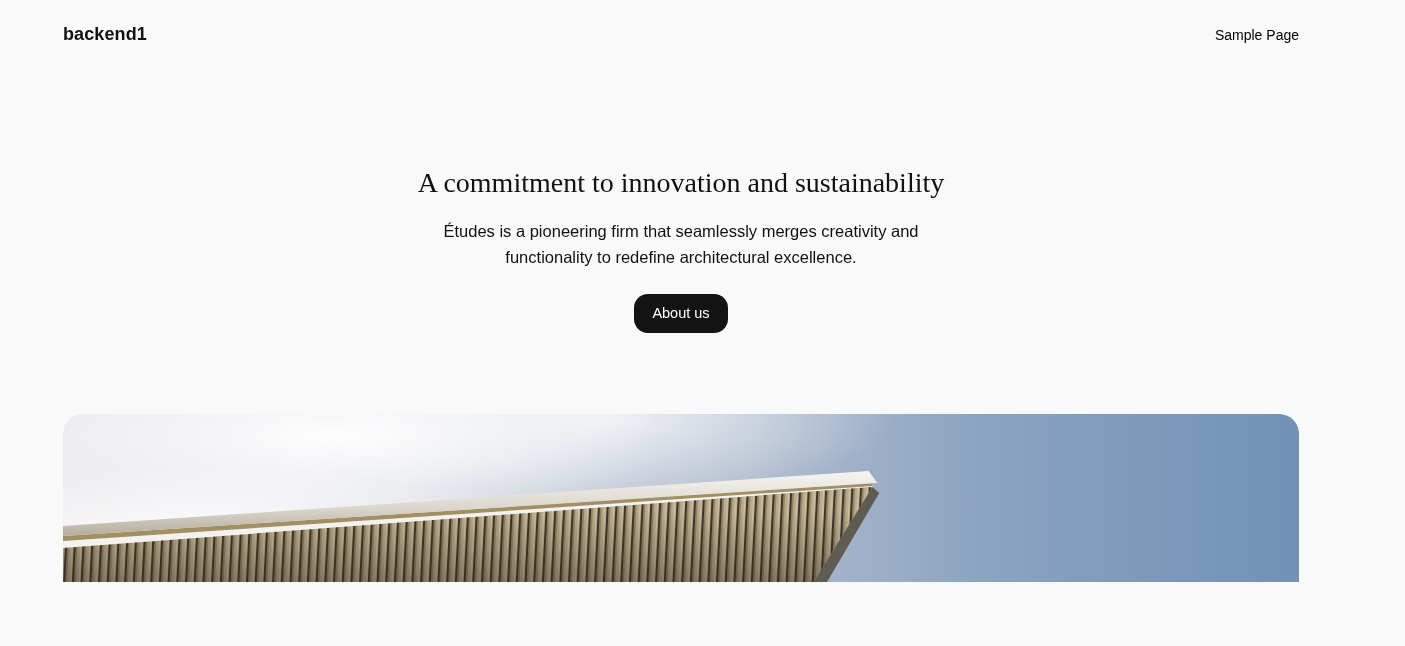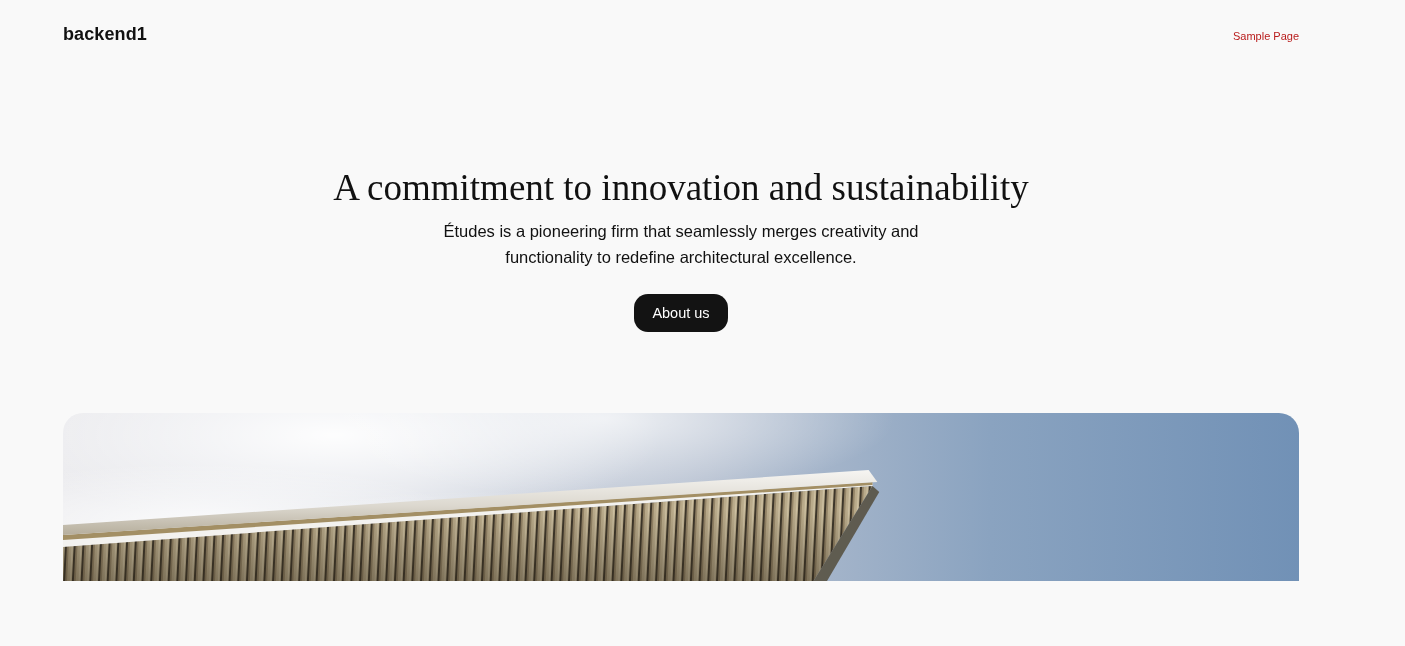--- a/index.html
+++ b/index.html
@@ -14,37 +14,37 @@
   
   .site-header {
     display: flex; justify-content: space-between; align-items: center;
     padding: 24px 63px 0 63px;
   }
   .site-title {
     font-size: 18px; font-weight: 700; letter-spacing: 0.1px;
     color: #111; text-decoration: none; cursor: pointer;
   }
   .primary-nav a {
-    font-size: 11px; font-weight: 400;
-    color: #b91c1c; text-decoration: none; cursor: pointer;
+    font-size: 14px; font-weight: 400;
+    color: #000000; text-decoration: none; cursor: pointer;
   }
 
   
   .hero { margin-top: 122px; text-align: center; }
   .hero h1 {
     margin: 0 auto;
     max-width: 700px;
     font-family: "Liberation Serif", "DejaVu Serif", serif;
     font-weight: 400;
-    font-size: 37px;
+    font-size: 28px;
     line-height: 1.15;
     color: #111;
   }
   .hero p {
-    margin: 8px auto 0 auto;
+    margin: 19px auto 0 auto;
     max-width: 525px;
     font-size: 16.5px;
     line-height: 1.58;
     color: #111;
   }
   .btn {
     display: inline-block;
     margin-top: 24px;
     background: #131313;
     color: #ffffff;

